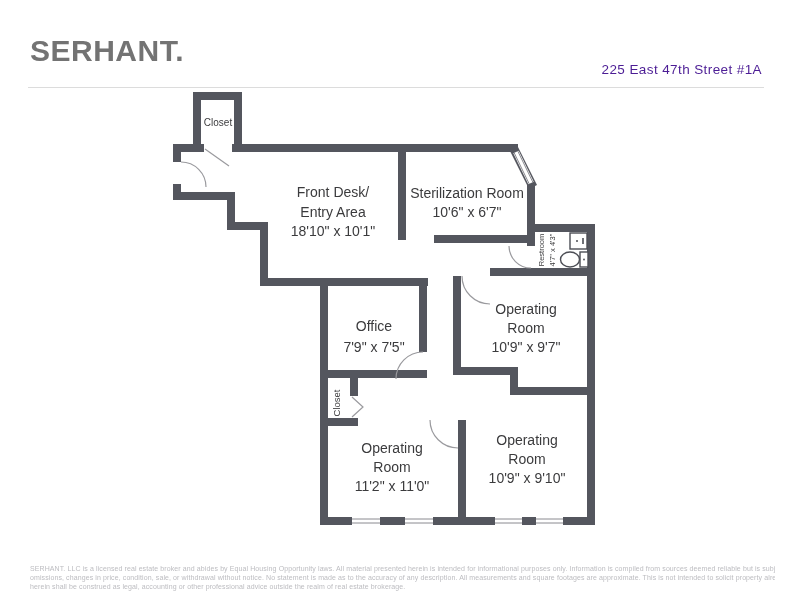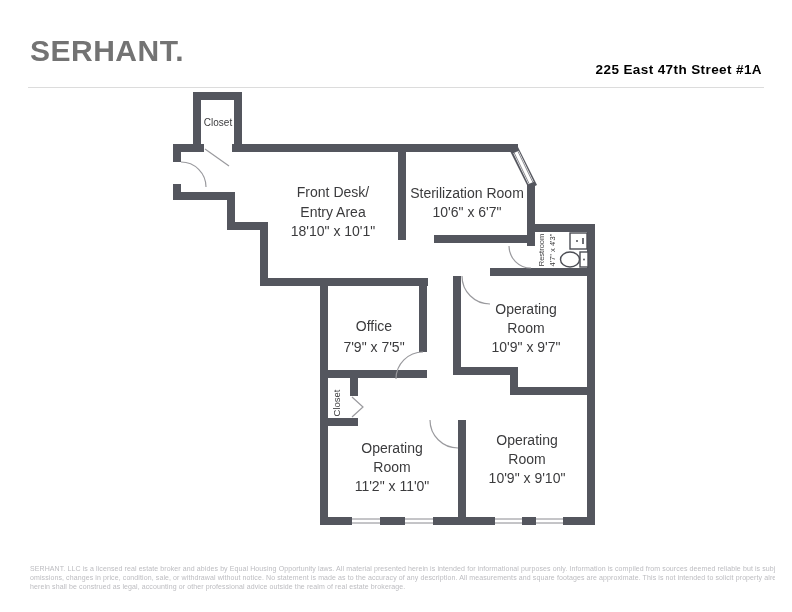--- a/index.html
+++ b/index.html
@@ -6,21 +6,21 @@
   body{
     width:792px;height:612px;background:#ffffff;position:relative;
     font-family:"Liberation Sans", sans-serif;overflow:hidden;
   }
   .brand{
     position:absolute;left:30px;top:34px;
     font-size:30px;font-weight:bold;letter-spacing:0.5px;color:#737373;
   }
   .address{
     position:absolute;right:30px;top:62px;
-    font-size:13.5px;color:#000000;letter-spacing:0.4px;font-weight:bold;
+    font-size:13.5px;color:#4c1d95;letter-spacing:0.4px;
   }
   .header-rule{
     position:absolute;left:28px;right:28px;top:87px;height:1px;background:#dcdcdc;
   }
   .plan{
     position:absolute;left:0;top:0;
   }
   .footer{
     position:absolute;left:30px;top:564px;width:745px;
     font-size:7px;line-height:9px;color:#bcbcc0;letter-spacing:0.1px;

